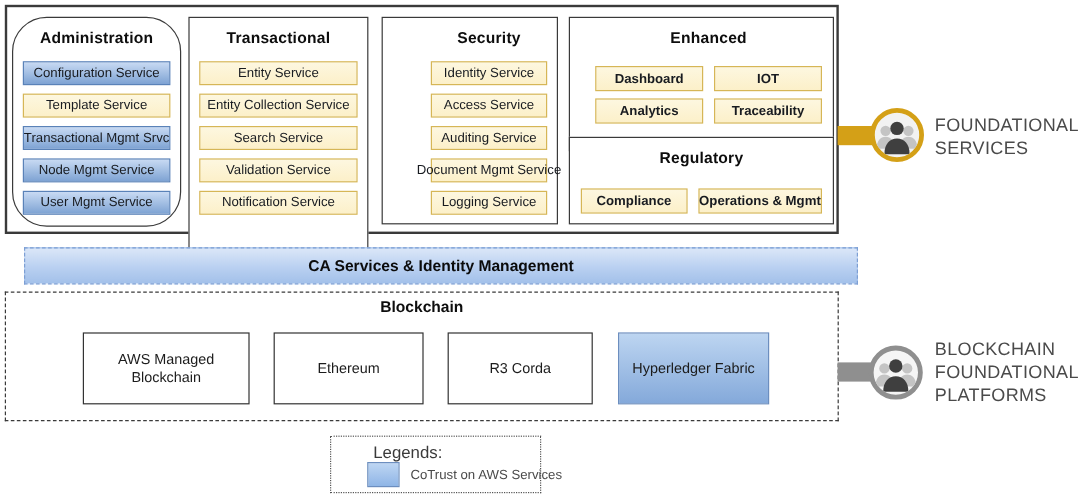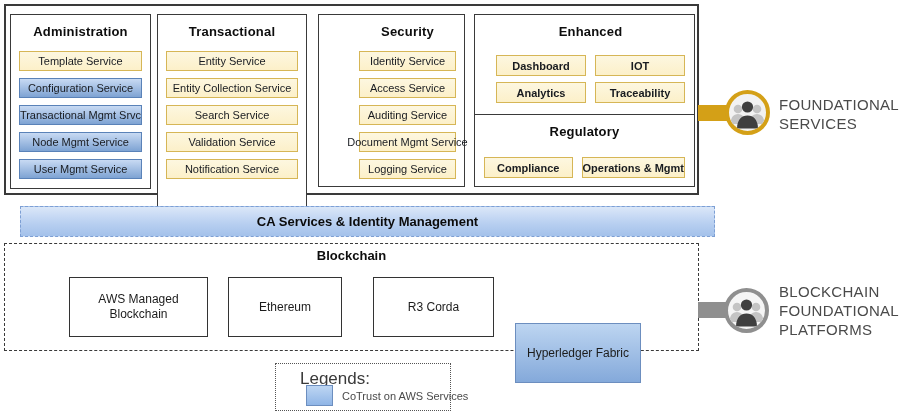--- a/index.html
+++ b/index.html
@@ -9,21 +9,21 @@
   }
   
   .outer-top {
     position:absolute; left:4px; top:4px; width:695px; height:191px;
     border:2px solid #3a3a3a; box-sizing:border-box; background:#ffffff;
   }
   .panel {
     position:absolute; background:#ffffff; border:1.6px solid #3a3a3a;
     box-sizing:border-box;
   }
-  #panel-admin        { left:10px;  top:14px;  width:141px; height:175px; }
+  #panel-admin        { left:10px;  top:14px;  width:141px; height:175px;border-radius:29px; }
   #panel-transactional{ left:157px; top:14px;  width:150px; height:200px; }
   #panel-security     { left:318px; top:14px;  width:147px; height:173px;padding-left:32px; }
   #panel-enhanced     { left:474px; top:14px;  width:221px; height:112px;padding-left:12px;  }
   #panel-regulatory   { left:474px; top:114px; width:221px; height:73px;  }
   .panel-title {
     height:32px; display:flex; align-items:center; justify-content:center;
     font-weight:bold; font-size:13px; color:#0d0d0d; letter-spacing:0.2px;
   }
   .panel-items { display:flex; flex-direction:column; gap:7px; padding:4px 8px 0 8px; }
   .service-box {
@@ -55,34 +55,33 @@
     position:absolute; left:0; top:4px; width:100%; text-align:center;
     font-weight:bold; font-size:13px; color:#0d0d0d;
   }
   .platform {
     position:absolute; top:33px; height:60px; background:#ffffff;
     border:1.5px solid #333333; box-sizing:border-box;
     display:flex; align-items:center; justify-content:center; text-align:center;
     font-size:12px; color:#1c1c1c; padding:0 8px; line-height:15px;
   }
   #platform-aws { left:64px;  width:139px; }
-  #platform-eth { left:223px; width:114px; }
+  #platform-eth { left:223px; width:125px; }
   #platform-r3  { left:368px; width:121px; }
   #platform-hf  { left:510px; width:126px; }
   .platform.blue {
     background:linear-gradient(180deg,#bdd5f1 0%,#84a9da 100%);
     border:1px solid #6c8ebf;
-    margin-top:46px;
   }
   
   #legend {
     position:absolute; left:275px; top:363px; width:176px; height:48px;
     border:1.5px dotted #555555; box-sizing:border-box; background:#ffffff;
   }
-  .legend-title { position:absolute; left:24px; top:5px; font-size:17px; color:#3a3a3a; }
+  .legend-title { position:absolute; left:35px; top:5px; font-size:14px; color:#3a3a3a; }
   .legend-swatch {
     position:absolute; left:30px; top:21px; width:27px; height:21px;
     background:linear-gradient(180deg,#bed6f3 0%,#8fb5e6 100%);
     border:1px solid #6c8ebf; box-sizing:border-box;
   }
   .legend-label { position:absolute; left:66px; top:26px; font-size:11px; color:#4a4a4a; white-space:nowrap; }
   
   .connector { position:absolute; width:29px; height:16px; }
   #connector-top    { left:698px; top:105px; background:#d4a017; }
   #connector-bottom { left:698px; top:302px; background:#8f8f8f; }
@@ -99,22 +98,22 @@
 </head>
 <body>
 
 <div class="canvas">
 
   <div class="outer-top"></div>
 
   <div class="panel" id="panel-admin">
     <div class="panel-title">Administration</div>
     <div class="panel-items">
+      <div class="service-box blue">Configuration Service</div>
       <div class="service-box yellow">Template Service</div>
-      <div class="service-box blue">Configuration Service</div>
       <div class="service-box blue">Transactional Mgmt Srvc</div>
       <div class="service-box blue">Node Mgmt Service</div>
       <div class="service-box blue">User Mgmt Service</div>
     </div>
   </div>
 
   <div class="panel" id="panel-transactional">
     <div class="panel-title">Transactional</div>
     <div class="panel-items">
       <div class="service-box yellow">Entity Service</div>

